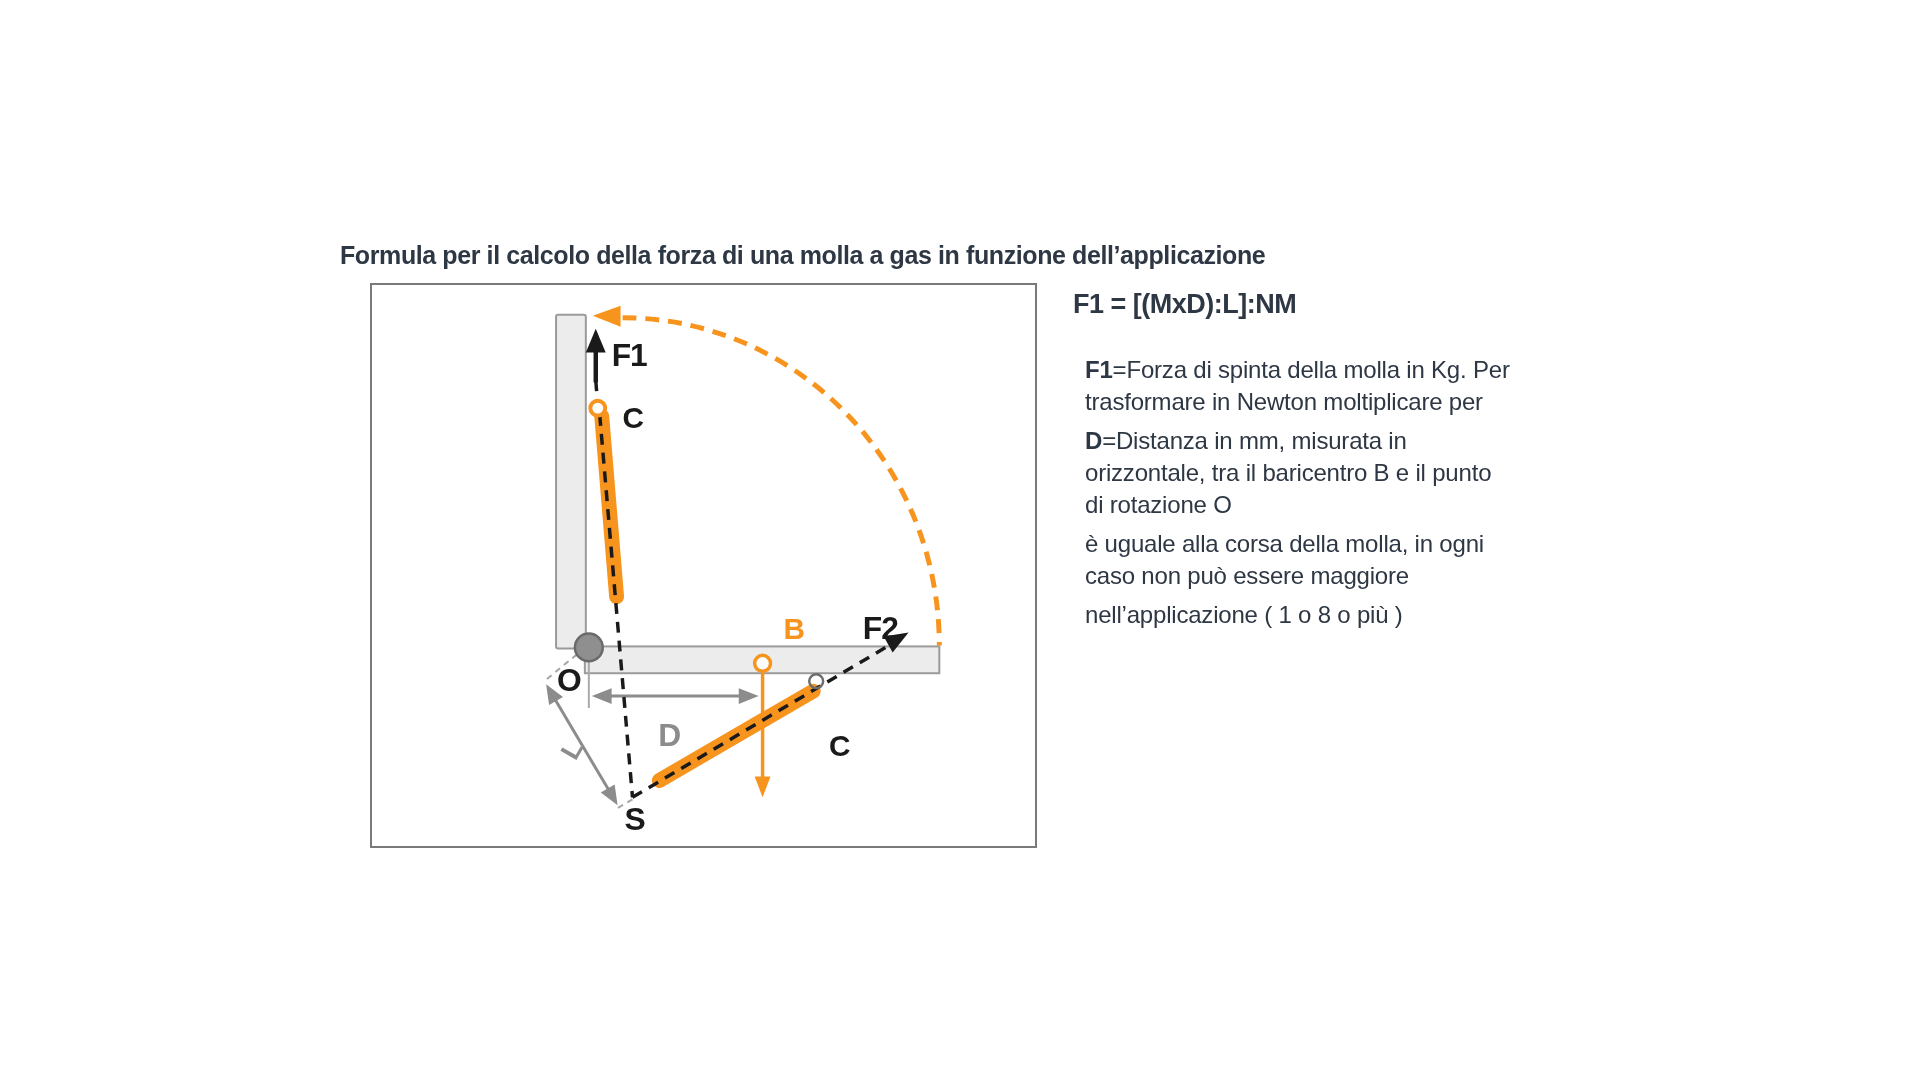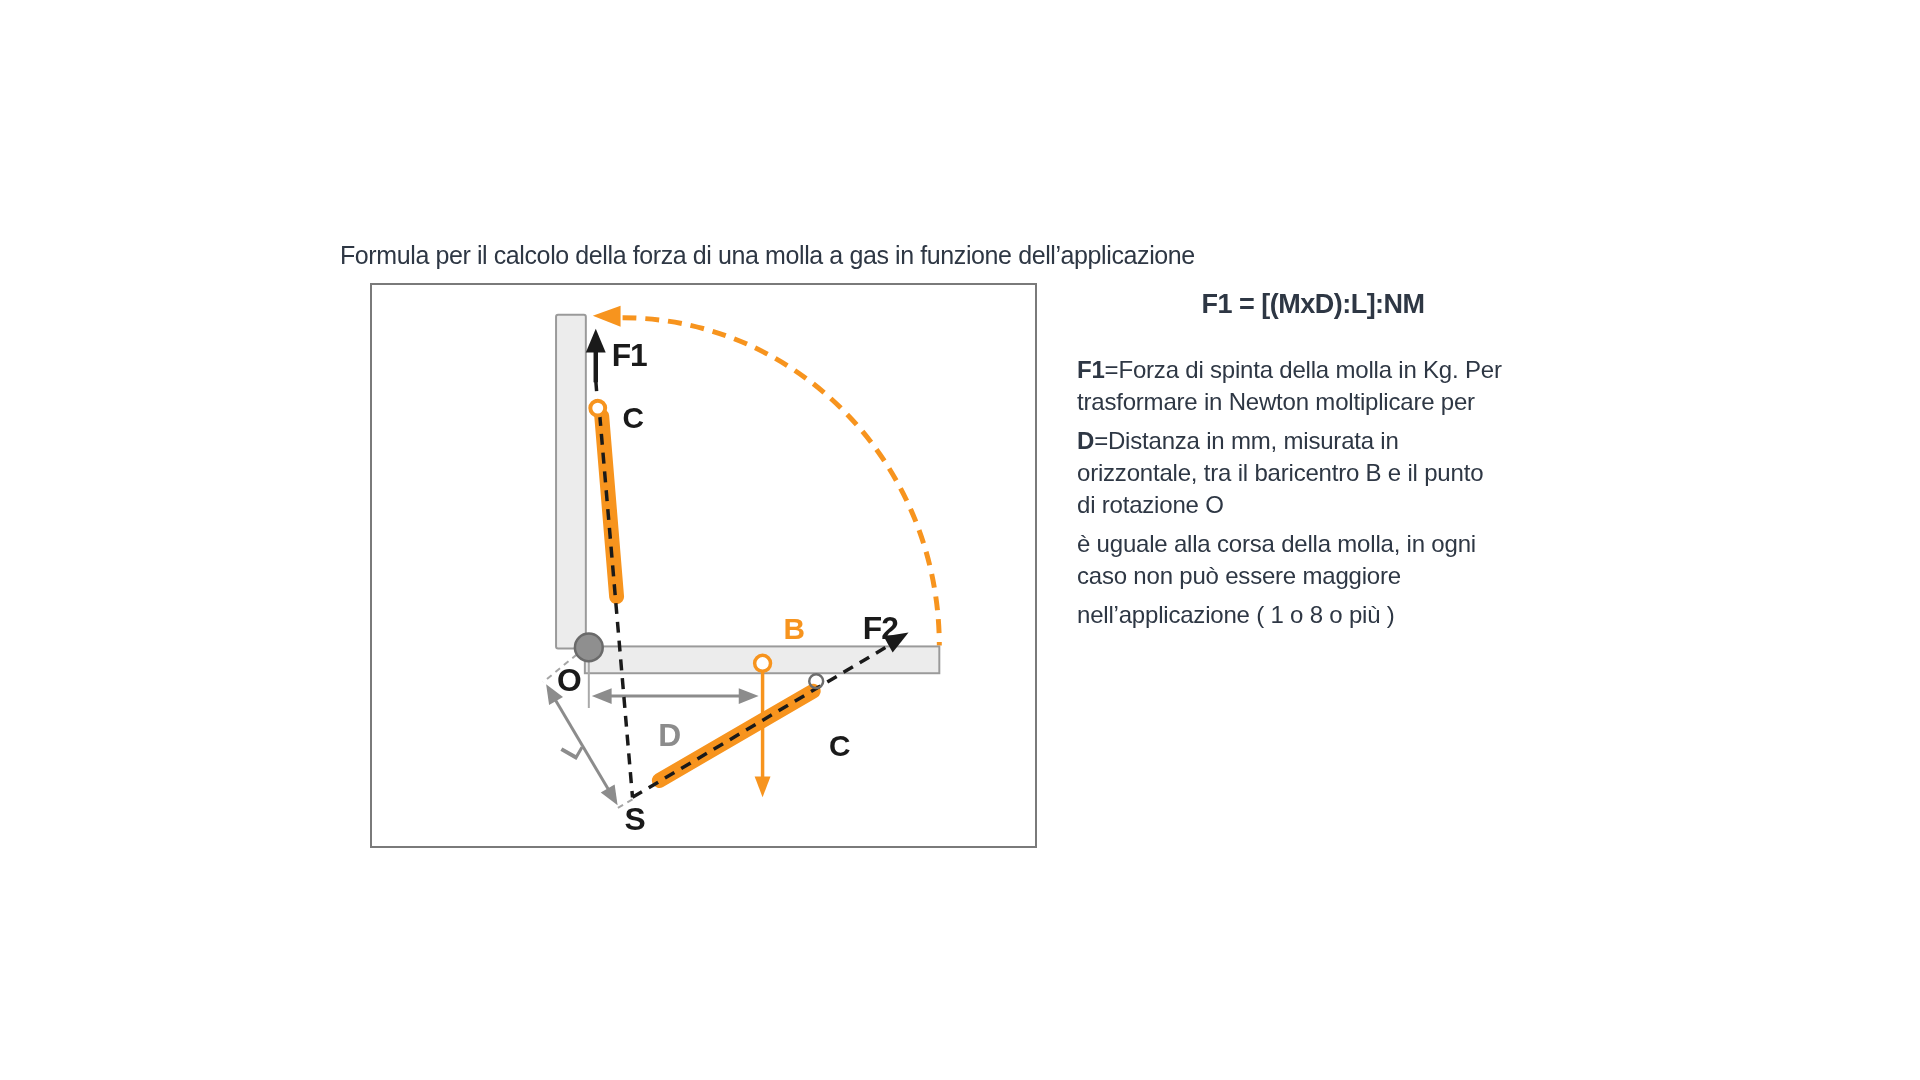--- a/index.html
+++ b/index.html
@@ -1,39 +1,39 @@
 <!DOCTYPE html>
 <html><head>
 <meta charset="utf-8">
 <style>
   html,body{margin:0;padding:0;background:#ffffff;}
   body{width:1920px;height:1080px;position:relative;overflow:hidden;
        font-family:"Liberation Sans", sans-serif;color:#2E3744;}
 
   .page-title{
     position:absolute;left:340px;top:224px;
-    font-size:25px;font-weight:normal;letter-spacing:-0.4px;
+    font-size:25px;font-weight:bold;letter-spacing:-0.4px;
     color:#2E3744;white-space:nowrap;text-align:right;
   }
 
   .diagram-box{
     position:absolute;left:370px;top:283px;width:667px;height:565px;
     border:2px solid #7A7A7A;background:#ffffff;box-sizing:border-box;
   }
   .diagram-box svg{display:block;}
 
   .right-panel{
     position:absolute;left:1073px;top:289px;width:480px;
   }
   .formula{
     font-size:27px;font-weight:bold;letter-spacing:-0.5px;
-    color:#2E3744;margin:0 0 34px 0;white-space:nowrap;text-align:center;
+    color:#2E3744;margin:0 0 34px 0;white-space:nowrap;
   }
   .def{
-    margin:0 0 7px 4px;font-size:24px;line-height:32px;
+    margin:0 0 7px 12px;font-size:24px;line-height:32px;
     letter-spacing:-0.2px;color:#2E3744;
   }
   .def .term{font-weight:bold;}
   .dline{display:block;white-space:nowrap;}
 
   
   .bar{fill:#ECECEC;stroke:#9A9A9A;stroke-width:2;}
   .lbl{font-family:"Liberation Sans",sans-serif;font-weight:bold;fill:#1A1A1A;letter-spacing:-1px;}
   .lbl-orange{fill:#F7941E;}
   .lbl-gray{fill:#8C8C8C;}

